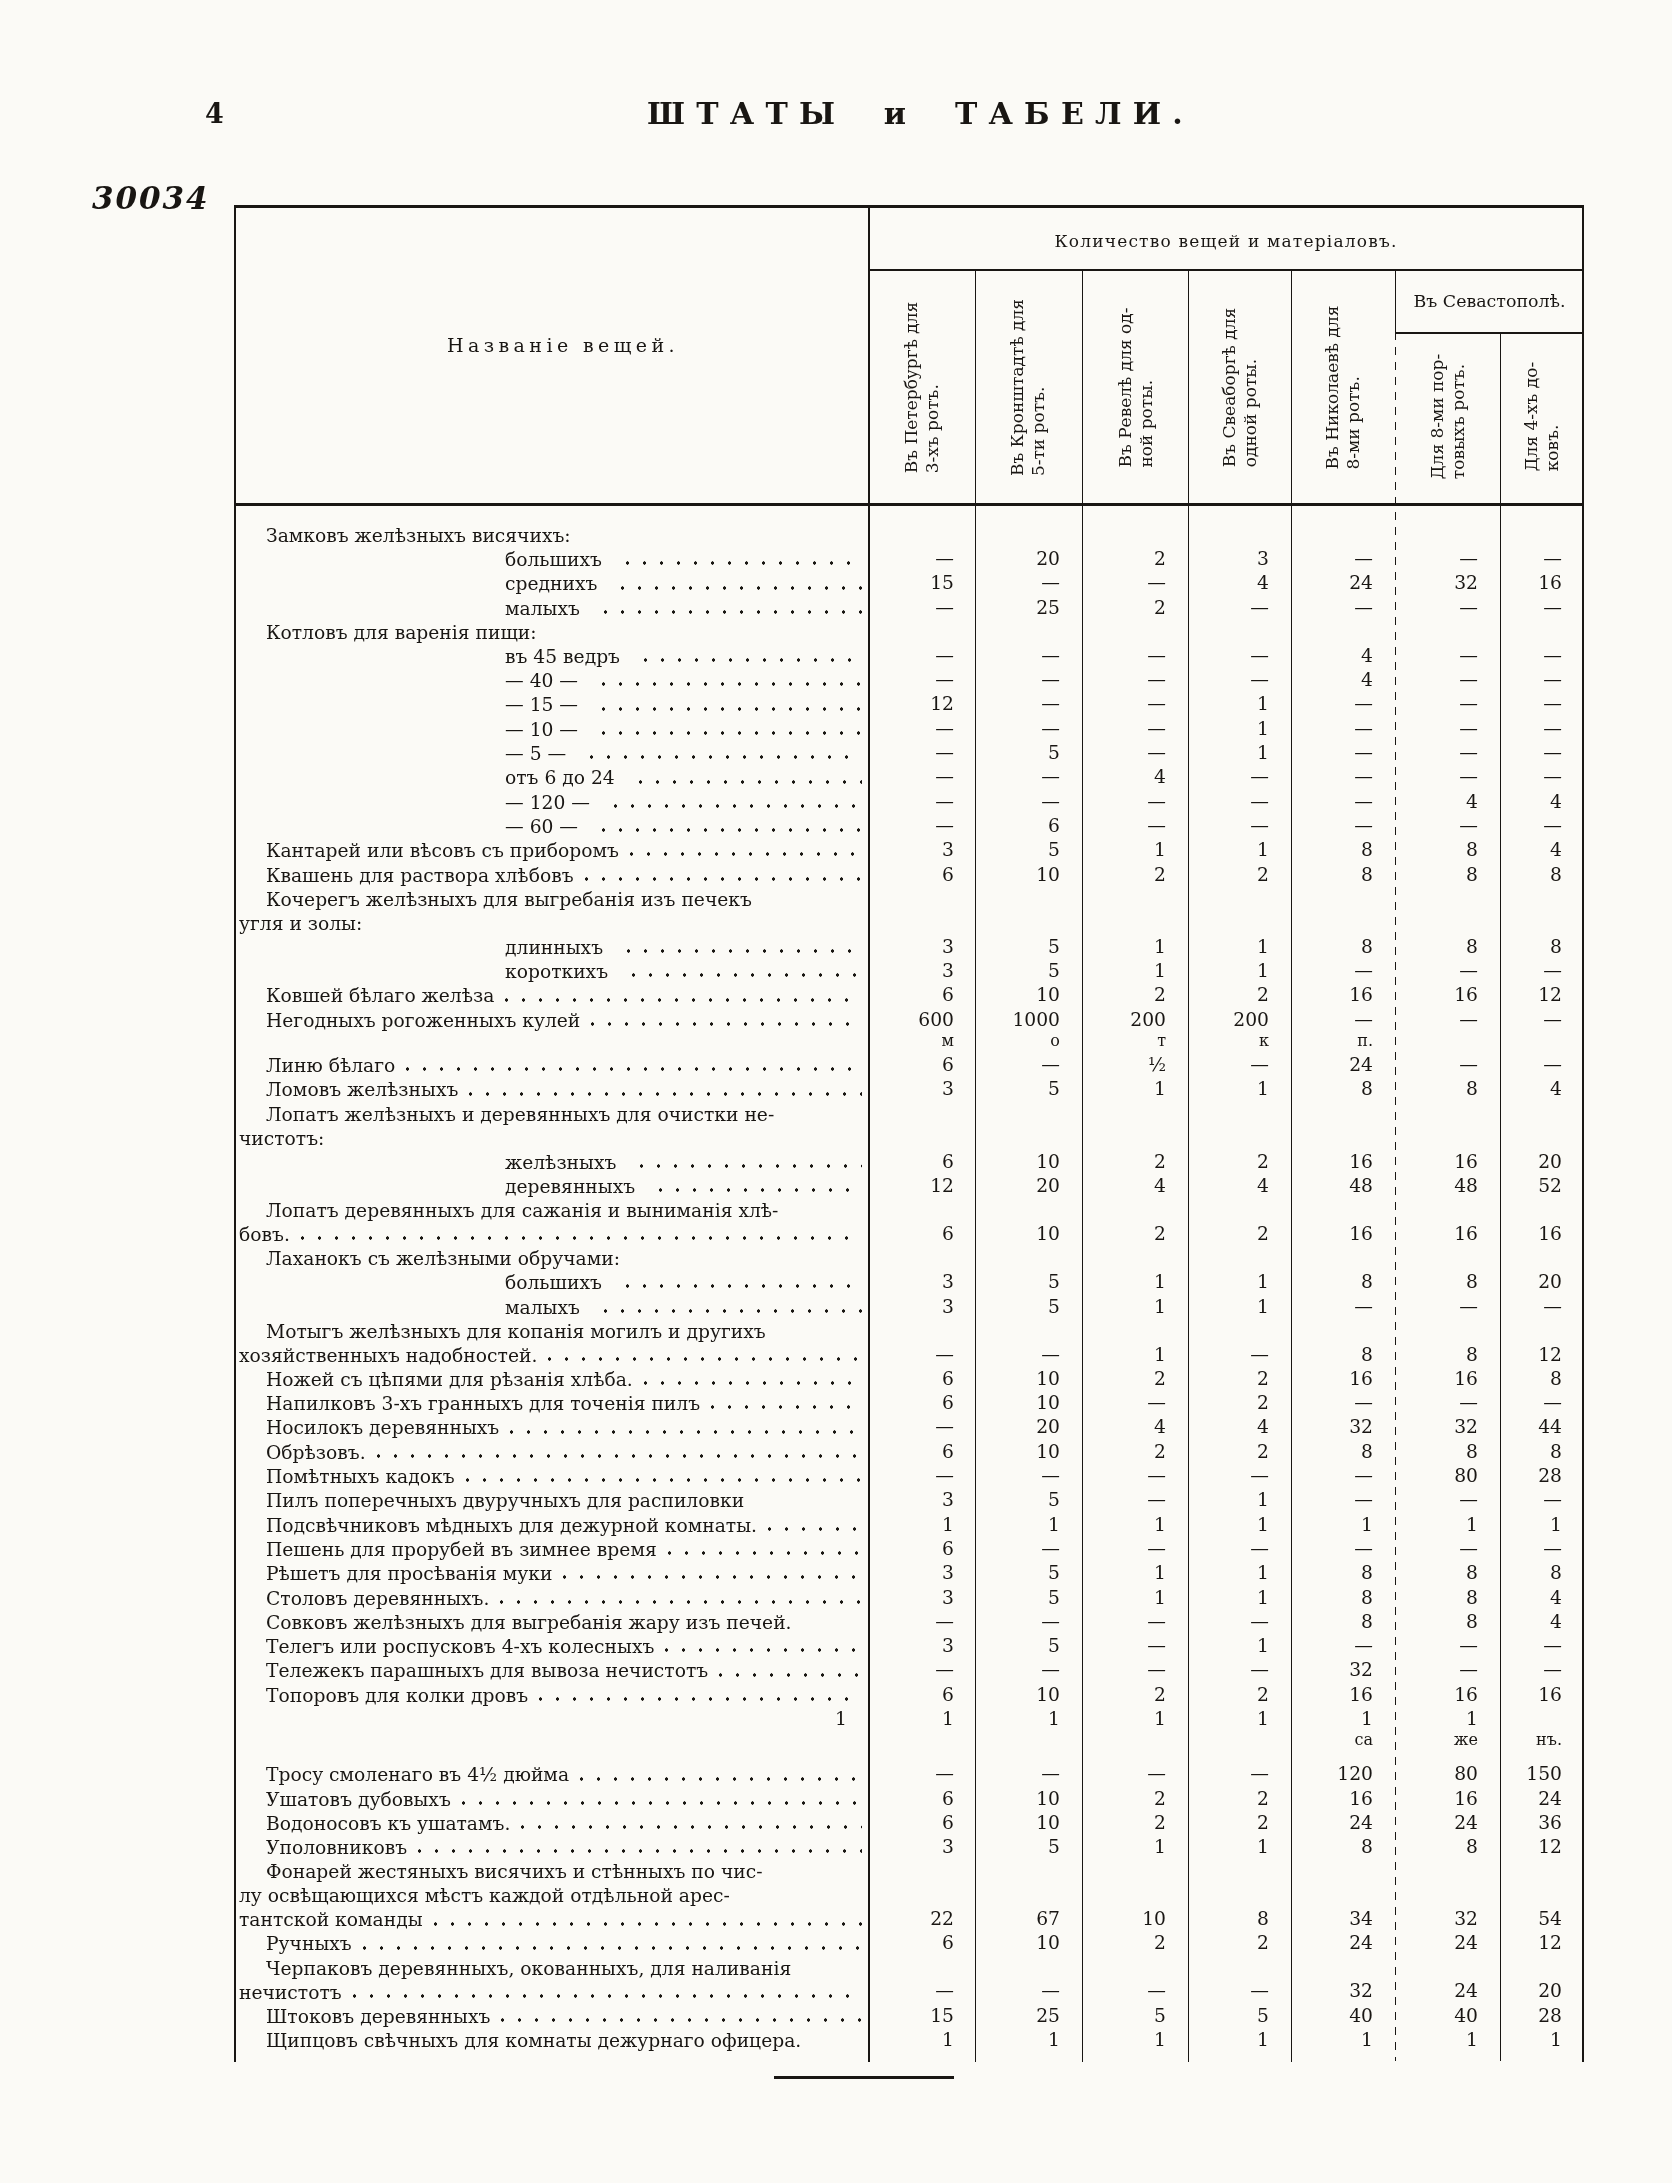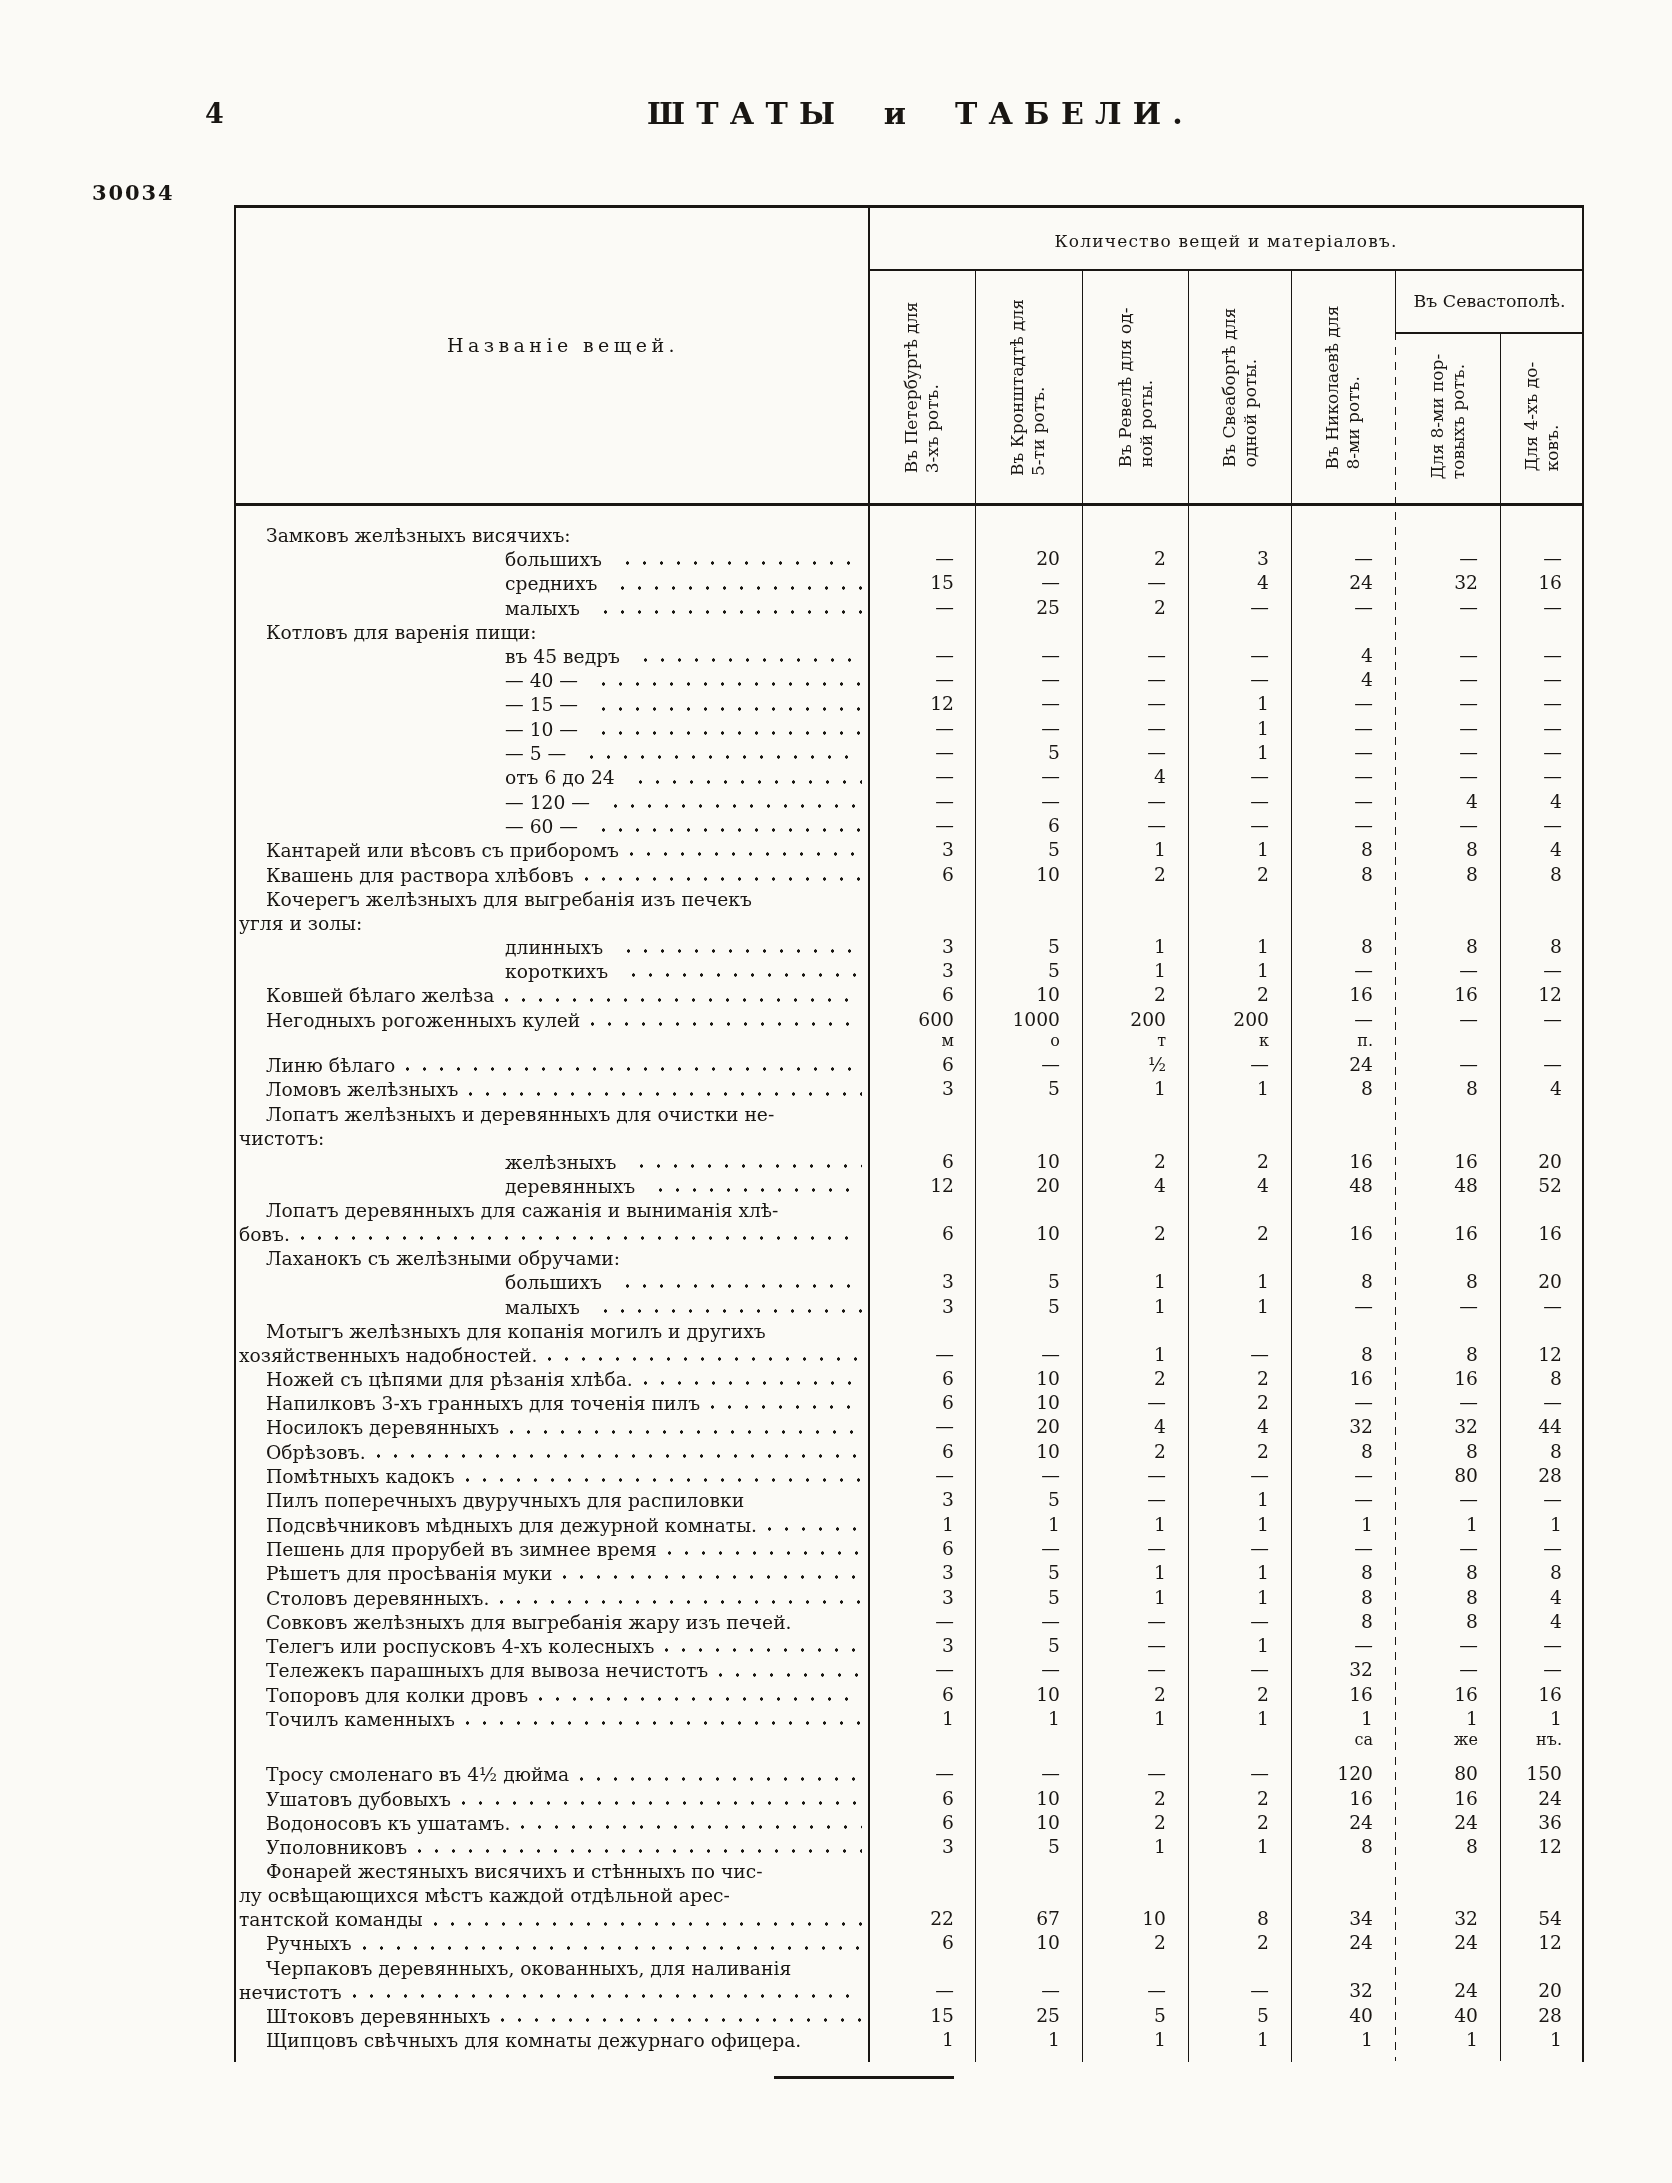--- a/index.html
+++ b/index.html
@@ -4,21 +4,21 @@
 <style>
   html,body{margin:0;padding:0;background:#e8e6e0;}
   .sheet{
     position:relative;width:1672px;height:2183px;background:#fbfaf6;
     font-family:"DejaVu Serif","Liberation Serif",serif;color:#191613;overflow:hidden;
   }
   
   .pageno{position:absolute;left:205px;top:98px;font-size:27px;font-weight:bold;}
   .title{position:absolute;left:597px;top:96px;width:647px;text-align:center;
          font-size:30px;font-weight:bold;letter-spacing:11.2px;word-spacing:16px;}
-  .actno{position:absolute;left:92px;top:180px;font-size:21px;font-weight:bold;letter-spacing:1.9px;}
+  .actno{position:absolute;left:92px;top:180px;font-size:31px;font-weight:bold;letter-spacing:1.9px;font-style:italic;}
   
   .tbl{position:absolute;left:234px;top:205px;width:1350px;height:1857px;}
   .bar{position:absolute;background:#191613;}
   .vdash{position:absolute;width:1.2px;
          background:repeating-linear-gradient(to bottom,#191613 0 8px,transparent 8px 15px);}
   
   .nameHdr{position:absolute;left:12px;top:0;width:634px;height:298px;display:flex;
            justify-content:center;align-items:flex-start;padding-top:129px;box-sizing:border-box;
            font-size:19px;letter-spacing:4.4px;}
   .qtyHdr{position:absolute;left:634px;top:0;width:716px;height:72px;display:flex;
@@ -789,26 +789,20 @@
           </div>
           <div class="v">6</div>
           <div class="v">10</div>
           <div class="v">2</div>
           <div class="v">2</div>
           <div class="v">16</div>
           <div class="v">16</div>
           <div class="v">16</div>
         </div>
         <div class="row item">
-          <div class="name">
-            <div class="ln ind-main">
-              <span class="txt">Точилъ каменныхъ</span>
-              <span class="leader"></span>
-            </div>
-          </div>
           <div class="v">1</div>
           <div class="v">1</div>
           <div class="v">1</div>
           <div class="v">1</div>
           <div class="v">1</div>
           <div class="v">1</div>
           <div class="v">1</div>
         </div>
         <div class="row units">
           <div class="name"></div>

